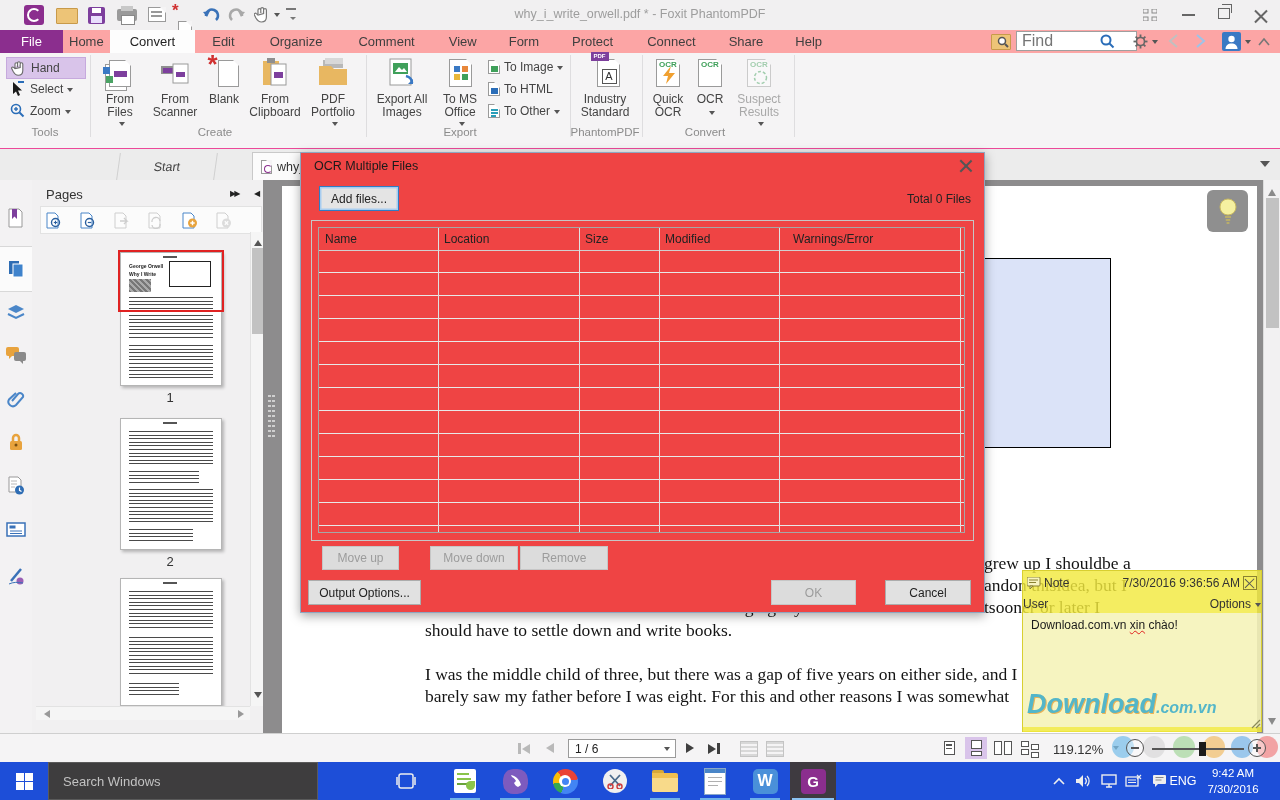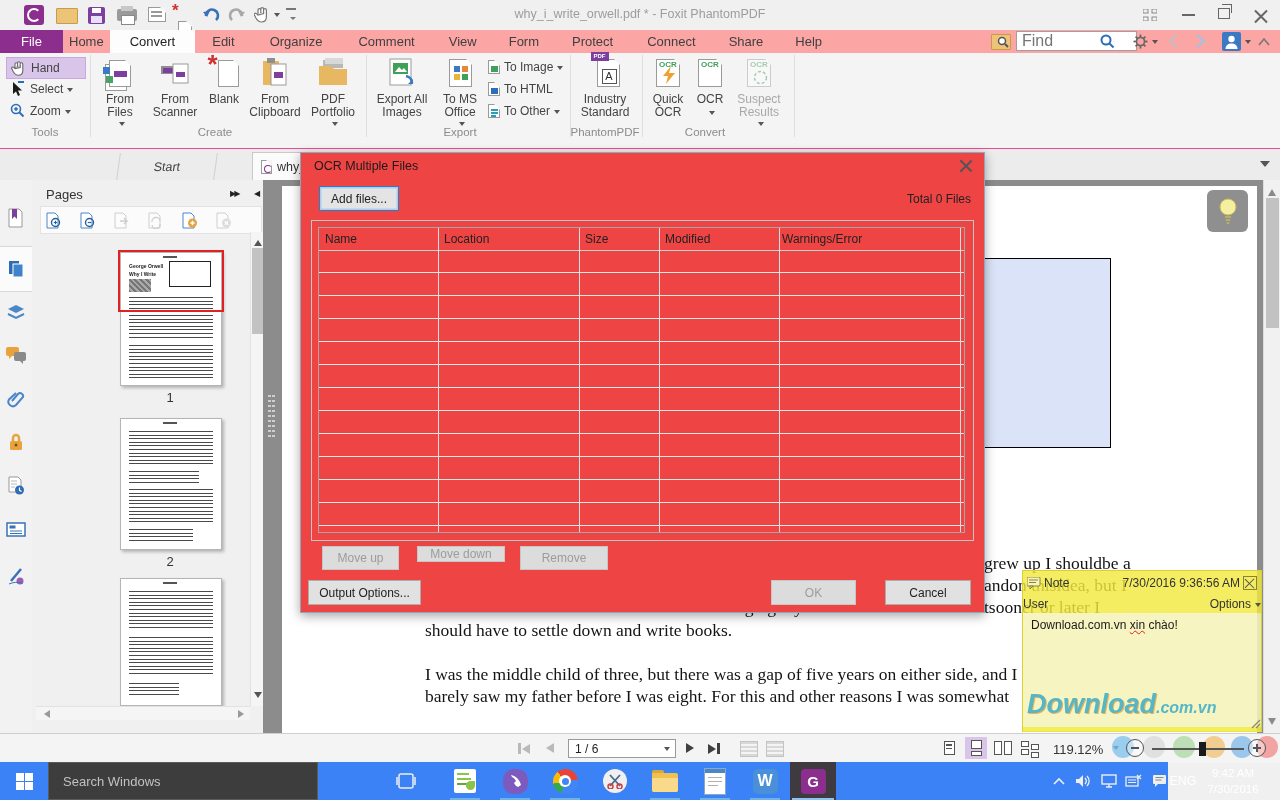--- a/index.html
+++ b/index.html
@@ -529,34 +529,34 @@
     <div class="abs" style="left:493px;top:39px;width:177px;text-align:right;font-size:12px;color:#222">Total 0 Files</div>
 
     <div class="abs" style="left:10px;top:67px;width:661px;height:319px;border:1px solid #c6c6c6">
       <div class="abs" style="left:6px;top:6px;width:647px;height:306px;border:1px solid #a6a6a6;box-sizing:border-box">
 
         <div class="abs r" style="left:0;top:0;width:645px;height:22px;border-bottom:1px solid #d0d0d0;font-size:12px;color:#222">
           <div style="width:119px;padding-left:6px;box-sizing:border-box">Name</div>
           <div style="width:141px;padding-left:6px;box-sizing:border-box">Location</div>
           <div style="width:80px;padding-left:6px;box-sizing:border-box">Size</div>
           <div style="width:120px;padding-left:6px;box-sizing:border-box">Modified</div>
-          <div style="width:181px;padding-left:3px;box-sizing:border-box">Warnings/Error</div>
+          <div style="width:181px;padding-left:14px;box-sizing:border-box">Warnings/Error</div>
         </div>
 
         <div class="abs" style="left:0;top:22px;width:645px;height:282px;background-image:repeating-linear-gradient(180deg,transparent 0 22px,#e8e8e8 22px 23px)"></div>
 
         <div class="abs" style="left:119px;top:0;width:1px;height:304px;background:#e0e0e0"></div>
         <div class="abs" style="left:260px;top:0;width:1px;height:304px;background:#e0e0e0"></div>
         <div class="abs" style="left:340px;top:0;width:1px;height:304px;background:#e0e0e0"></div>
         <div class="abs" style="left:460px;top:0;width:1px;height:304px;background:#e0e0e0"></div>
         <div class="abs" style="left:641px;top:0;width:1px;height:304px;background:#e0e0e0"></div>
       </div>
 
       <div class="btn dis" style="left:10px;top:325px;width:77px;height:24px">Move up</div>
-      <div class="btn dis" style="left:105px;top:325px;width:88px;height:16px">Move down</div>
+      <div class="btn dis" style="left:118px;top:325px;width:88px;height:24px">Move down</div>
       <div class="btn dis" style="left:208px;top:325px;width:88px;height:24px">Remove</div>
     </div>
     <div class="btn" style="left:7px;top:427px;width:113px;height:25px">Output Options...</div>
     <div class="btn dis" style="left:470px;top:427px;width:85px;height:25px">OK</div>
     <div class="btn" style="left:584px;top:427px;width:86px;height:25px">Cancel</div>
   </div>
 
   <div class="abs" style="left:1022px;top:570px;width:240px;height:162px;z-index:50;border:1px solid #d8cf30;box-sizing:border-box;font-size:12px">
     <div class="abs r" style="left:0;top:0;width:100%;height:24px;background:rgba(241,233,62,.82);padding:0 4px;box-sizing:border-box">
       <svg width="14" height="12" style="margin-right:3px">
@@ -651,21 +651,21 @@
         <div style="width:8px;height:2px;background:#555"></div>
       </div>
     <div class="abs" style="left:1152px;top:13.5px;width:92px;height:2.5px;background:#555"></div>
     <div class="abs" style="left:1199px;top:8px;width:7px;height:14px;background:#1a1a1a"></div>
     <div class="abs c" style="left:1248px;top:5px;width:18px;height:18px;border:1.5px solid #555;border-radius:50%;background:rgba(255,255,255,.4);box-sizing:border-box;position:absolute">
         <div style="width:8px;height:2px;background:#555"></div>
         <div class="abs" style="width:2px;height:8px;background:#555"></div>
       </div>
   </div>
 
-  <div class="abs" style="left:0;top:762px;width:1168px;height:38px;background:#3b82f6">
+  <div class="abs" style="left:0;top:762px;width:1280px;height:38px;background:#1d4ed8">
     <div class="abs c" style="left:0;top:0;width:48px;height:38px">
         <svg width="17" height="17">
           <rect x="0" y="0" width="8" height="8" fill="#fff"></rect>
           <rect x="9" y="0" width="8" height="8" fill="#fff"></rect>
           <rect x="0" y="9" width="8" height="8" fill="#fff"></rect>
           <rect x="9" y="9" width="8" height="8" fill="#fff"></rect>
         </svg>
       </div>
     <div class="abs r" style="left:48px;top:0;width:270px;height:38px;background:#3e3d3e;border:1px solid #5a5a5a;box-sizing:border-box">
       <span style="color:#c2c2c2;font-size:13px;padding-left:14px">Search Windows</span>

